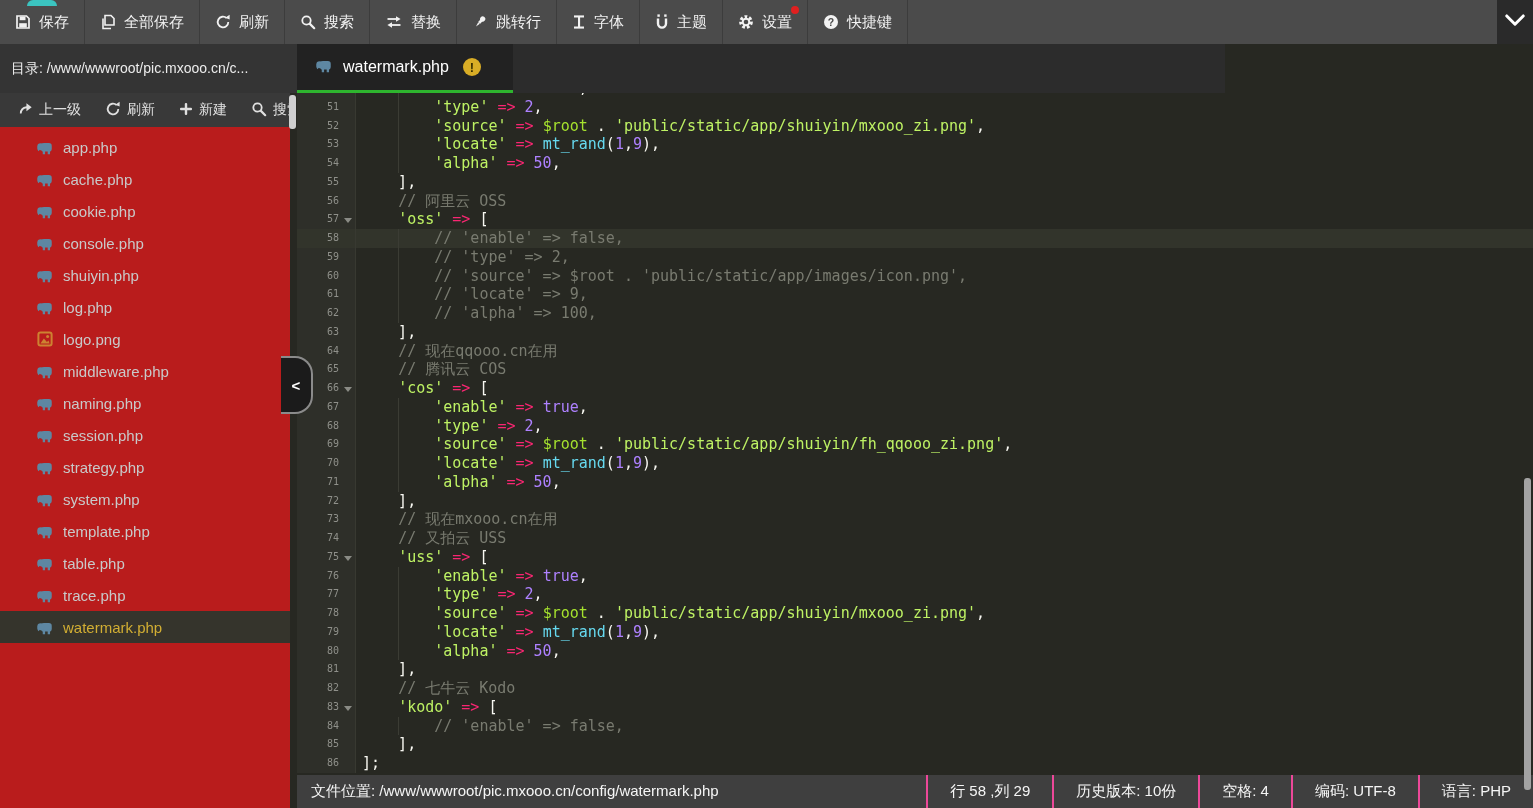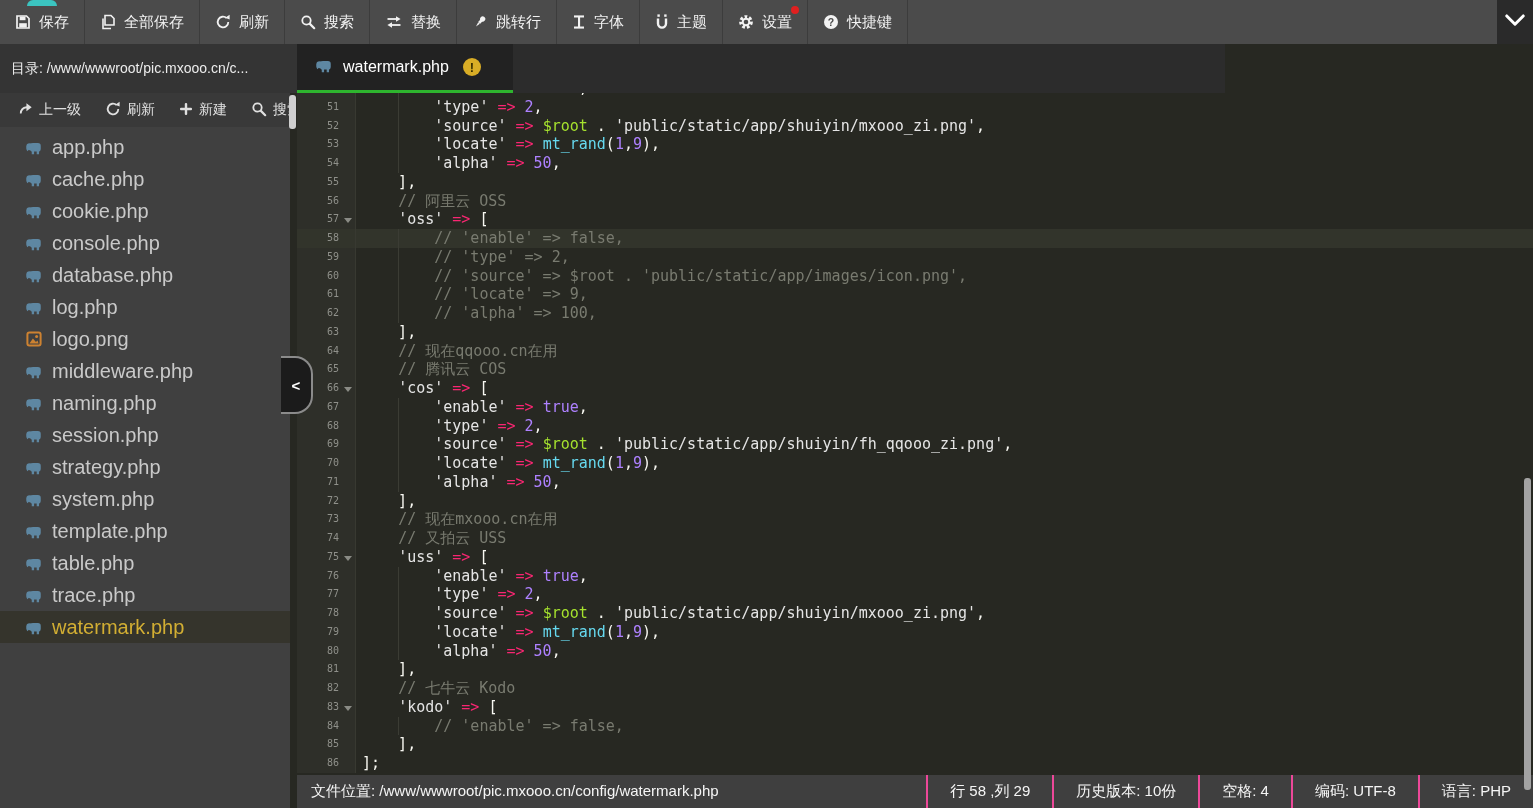--- a/index.html
+++ b/index.html
@@ -20,44 +20,44 @@
   
   .row2{position:absolute;left:0;top:44px;width:1225px;height:49px;display:flex;}
   .dirbar{width:297px;background:#343434;display:flex;align-items:center;padding-left:11px;color:#ececec;font-size:14px;box-sizing:border-box;}
   .tabbar{flex:1;background:#2c2c2c;display:flex;align-items:stretch;}
   .tab{width:216px;background:#222222;border-bottom:3px solid #2eb52e;display:flex;align-items:center;gap:10px;
        padding-left:18px;box-sizing:border-box;color:#fff;font-size:16px;cursor:pointer;}
   .warn-badge{width:18px;height:18px;border-radius:50%;background:#d9ad26;color:#3a3000;font-weight:bold;font-size:13px;
               display:flex;align-items:center;justify-content:center;margin-left:4px;}
 
   
-  .sidebar{position:absolute;left:0;top:93px;width:290px;bottom:0;background:#404040;overflow:hidden;}
+  .sidebar{position:absolute;left:0;top:93px;width:290px;bottom:0;background:#b91c1c;overflow:hidden;}
   .side-toolbar{height:34px;background:#393939;display:flex;align-items:center;gap:4px;padding-left:8px;}
   .side-btn{display:flex;align-items:center;gap:6px;color:#e0e0e0;font-size:14px;padding:0 10px;cursor:pointer;white-space:nowrap;}
   .file-list{margin-top:4px;}
-  .file-item{height:32px;display:flex;align-items:center;gap:9px;padding-left:25px;color:#c9c9c9;font-size:20px;cursor:pointer;text-align:right;}
+  .file-item{height:32px;display:flex;align-items:center;gap:9px;padding-left:36px;color:#c9c9c9;font-size:15px;cursor:pointer;text-align:right;}
   .file-item.selected{background:#35342c;color:#d2ae33;}
   .file-item .icon{display:flex;align-items:center;width:18px;justify-content:center;}
   .side-scroll-thumb{position:absolute;left:289px;top:95px;width:7px;height:34px;background:#cfcfcf;border-radius:3px;z-index:6;}
   .collapse-handle{position:absolute;left:281px;top:356px;width:30px;height:54px;background:#1b1b1b;
                    border:2px solid #8b8b8b;border-left:none;border-radius:0 18px 18px 0;z-index:7;
                    display:flex;align-items:center;justify-content:center;color:#fff;font-size:15px;font-weight:bold;cursor:pointer;}
 
   
   .editor{position:absolute;left:297px;top:93px;right:0;height:682px;background:#272822;overflow:hidden;}
   .code-scroll{margin-top:-14px;}
   .code-row{display:flex;height:18.75px;line-height:18.75px;font-family:"DejaVu Sans Mono","Liberation Mono",monospace;font-size:15px;}
   .code-row.active{background:#32342b;}
   .gutter{flex:0 0 59px;box-sizing:border-box;position:relative;text-align:right;padding-right:16px;
           color:#8f908a;font-size:10px;background:#2e2f29;border-right:1px solid #383931;}
   .code-row.active .gutter{background:#32342b;}
   .fold{position:absolute;right:3px;top:8px;width:0;height:0;border-left:4px solid transparent;border-right:4px solid transparent;border-top:5px solid #8a8b85;cursor:pointer;}
   .code{flex:1;position:relative;padding-left:6px;white-space:pre;color:#f8f8f2;}
   .guide{position:absolute;left:42px;top:0;bottom:0;border-left:1px solid #3b3c34;}
-  .tk-p{color:#f8f8f2;} .tk-s{color:#e5e5e5;} .tk-o{color:#f92672;} .tk-n{color:#ae81ff;}
+  .tk-p{color:#f8f8f2;} .tk-s{color:#bef264;} .tk-o{color:#f92672;} .tk-n{color:#ae81ff;}
   .tk-v{color:#a6e22e;} .tk-f{color:#66d9ef;} .tk-c{color:#797b70;}
 
   
   .statusbar{position:absolute;left:297px;top:775px;right:0;height:33px;background:#3f3f3f;display:flex;align-items:center;
              color:#f5f5f5;font-size:15px;}
   .status-left{padding-left:14px;flex:1;white-space:nowrap;}
   .status-right{display:flex;align-items:stretch;height:100%;}
   .status-item{display:flex;align-items:center;padding:0 22px;border-left:2px solid #ec4899;white-space:nowrap;}
 
   
@@ -282,21 +282,21 @@
         <div class="file-item">
           <span class="icon">
             <svg viewBox="0 0 20 16" width="18" height="15" fill="#5e87a2">
               <rect x="5.5" y="3" width="12" height="9.5" rx="3.2"></rect>
               <circle cx="5.2" cy="7.2" r="3.8"></circle>
               <path d="M2.2 6.5q-1.6 3.4 0.3 5.6l1.3-1q-1.3-1.8 0-4z"></path>
               <rect x="7.5" y="10.5" width="2.6" height="5"></rect>
               <rect x="13" y="10.5" width="2.6" height="5"></rect>
             </svg>
           </span>
-          <span>database.php</span>
+          <span>shuiyin.php</span>
         </div>
         <div class="file-item">
           <span class="icon">
             <svg viewBox="0 0 20 16" width="18" height="15" fill="#5e87a2">
               <rect x="5.5" y="3" width="12" height="9.5" rx="3.2"></rect>
               <circle cx="5.2" cy="7.2" r="3.8"></circle>
               <path d="M2.2 6.5q-1.6 3.4 0.3 5.6l1.3-1q-1.3-1.8 0-4z"></path>
               <rect x="7.5" y="10.5" width="2.6" height="5"></rect>
               <rect x="13" y="10.5" width="2.6" height="5"></rect>
             </svg>

